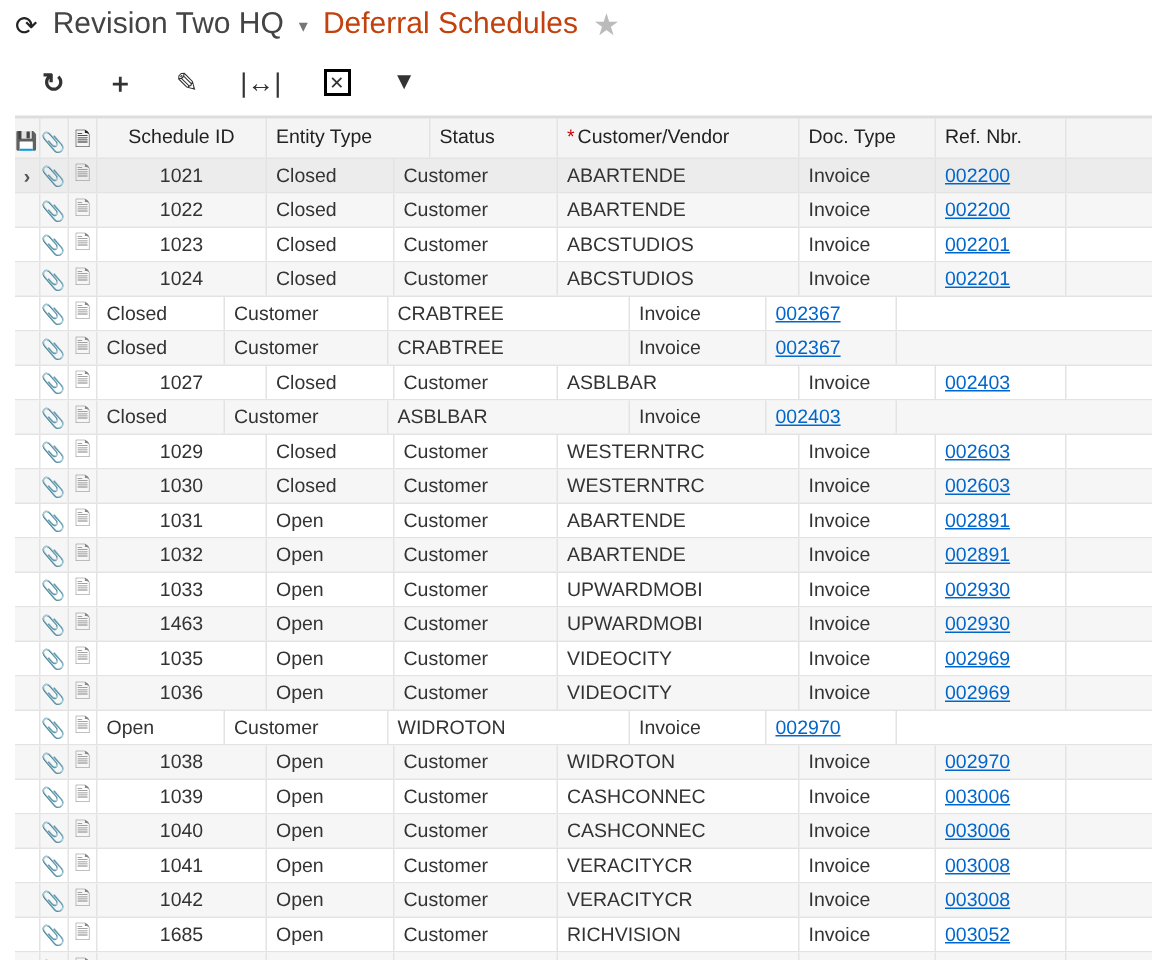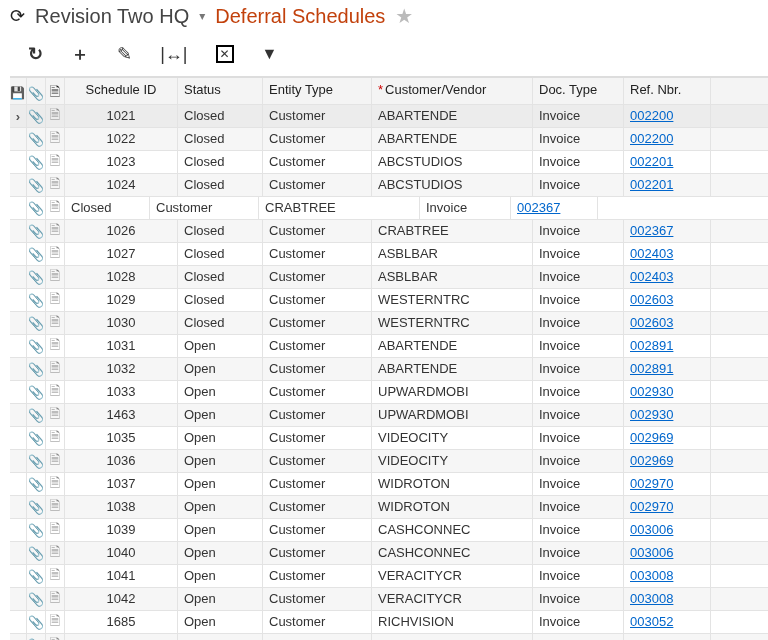--- a/index.html
+++ b/index.html
@@ -51,22 +51,22 @@
   <span style="border:2px solid #000;width:14px;height:14px;display:inline-flex;align-items:center;justify-content:center;font-size:12px;line-height:0">✕</span>
   <span style="font-size:16px">▼</span>
 </div>
 
 <div class="grid">
   <div class="row header">
     <div class="cell c-ind hdr-save-icon">💾</div>
     <div class="cell c-clip">📎</div>
     <div class="cell c-doc">🗎</div>
     <div class="cell c-sched">Schedule ID</div>
+    <div class="cell c-etype">Entity Type</div>
     <div class="cell c-status">Status</div>
-    <div class="cell c-etype">Entity Type</div>
     <div class="cell c-cust"><span class="reqstar">*</span><span>Customer/Vendor</span></div>
     <div class="cell c-dtype">Doc. Type</div>
     <div class="cell c-ref">Ref. Nbr.</div>
   </div>
   <div id="grid-body">
       <div class="row sel">
         <div class="cell c-ind">
           <span class="arrow">›</span>
         </div>
         <div class="cell c-clip">📎</div>
@@ -118,21 +118,20 @@
         <div class="cell c-status">Closed</div>
         <div class="cell c-etype">Customer</div>
         <div class="cell c-cust">CRABTREE</div>
         <div class="cell c-dtype">Invoice</div>
         <div class="cell c-ref"><a href="#">002367</a></div>
       </div>
       <div class="row alt">
         <div class="cell c-ind"></div>
         <div class="cell c-clip">📎</div>
         <div class="cell c-doc">🗎</div>
-        <div class="cell c-sched">1026</div>
         <div class="cell c-status">Closed</div>
         <div class="cell c-etype">Customer</div>
         <div class="cell c-cust">CRABTREE</div>
         <div class="cell c-dtype">Invoice</div>
         <div class="cell c-ref"><a href="#">002367</a></div>
       </div>
       <div class="row">
         <div class="cell c-ind"></div>
         <div class="cell c-clip">📎</div>
         <div class="cell c-doc">🗎</div>
@@ -140,21 +139,20 @@
         <div class="cell c-status">Closed</div>
         <div class="cell c-etype">Customer</div>
         <div class="cell c-cust">ASBLBAR</div>
         <div class="cell c-dtype">Invoice</div>
         <div class="cell c-ref"><a href="#">002403</a></div>
       </div>
       <div class="row alt">
         <div class="cell c-ind"></div>
         <div class="cell c-clip">📎</div>
         <div class="cell c-doc">🗎</div>
-        <div class="cell c-sched">1028</div>
         <div class="cell c-status">Closed</div>
         <div class="cell c-etype">Customer</div>
         <div class="cell c-cust">ASBLBAR</div>
         <div class="cell c-dtype">Invoice</div>
         <div class="cell c-ref"><a href="#">002403</a></div>
       </div>
       <div class="row">
         <div class="cell c-ind"></div>
         <div class="cell c-clip">📎</div>
         <div class="cell c-doc">🗎</div>
@@ -239,21 +237,20 @@
         <div class="cell c-status">Open</div>
         <div class="cell c-etype">Customer</div>
         <div class="cell c-cust">VIDEOCITY</div>
         <div class="cell c-dtype">Invoice</div>
         <div class="cell c-ref"><a href="#">002969</a></div>
       </div>
       <div class="row">
         <div class="cell c-ind"></div>
         <div class="cell c-clip">📎</div>
         <div class="cell c-doc">🗎</div>
-        <div class="cell c-sched">1037</div>
         <div class="cell c-status">Open</div>
         <div class="cell c-etype">Customer</div>
         <div class="cell c-cust">WIDROTON</div>
         <div class="cell c-dtype">Invoice</div>
         <div class="cell c-ref"><a href="#">002970</a></div>
       </div>
       <div class="row alt">
         <div class="cell c-ind"></div>
         <div class="cell c-clip">📎</div>
         <div class="cell c-doc">🗎</div>

